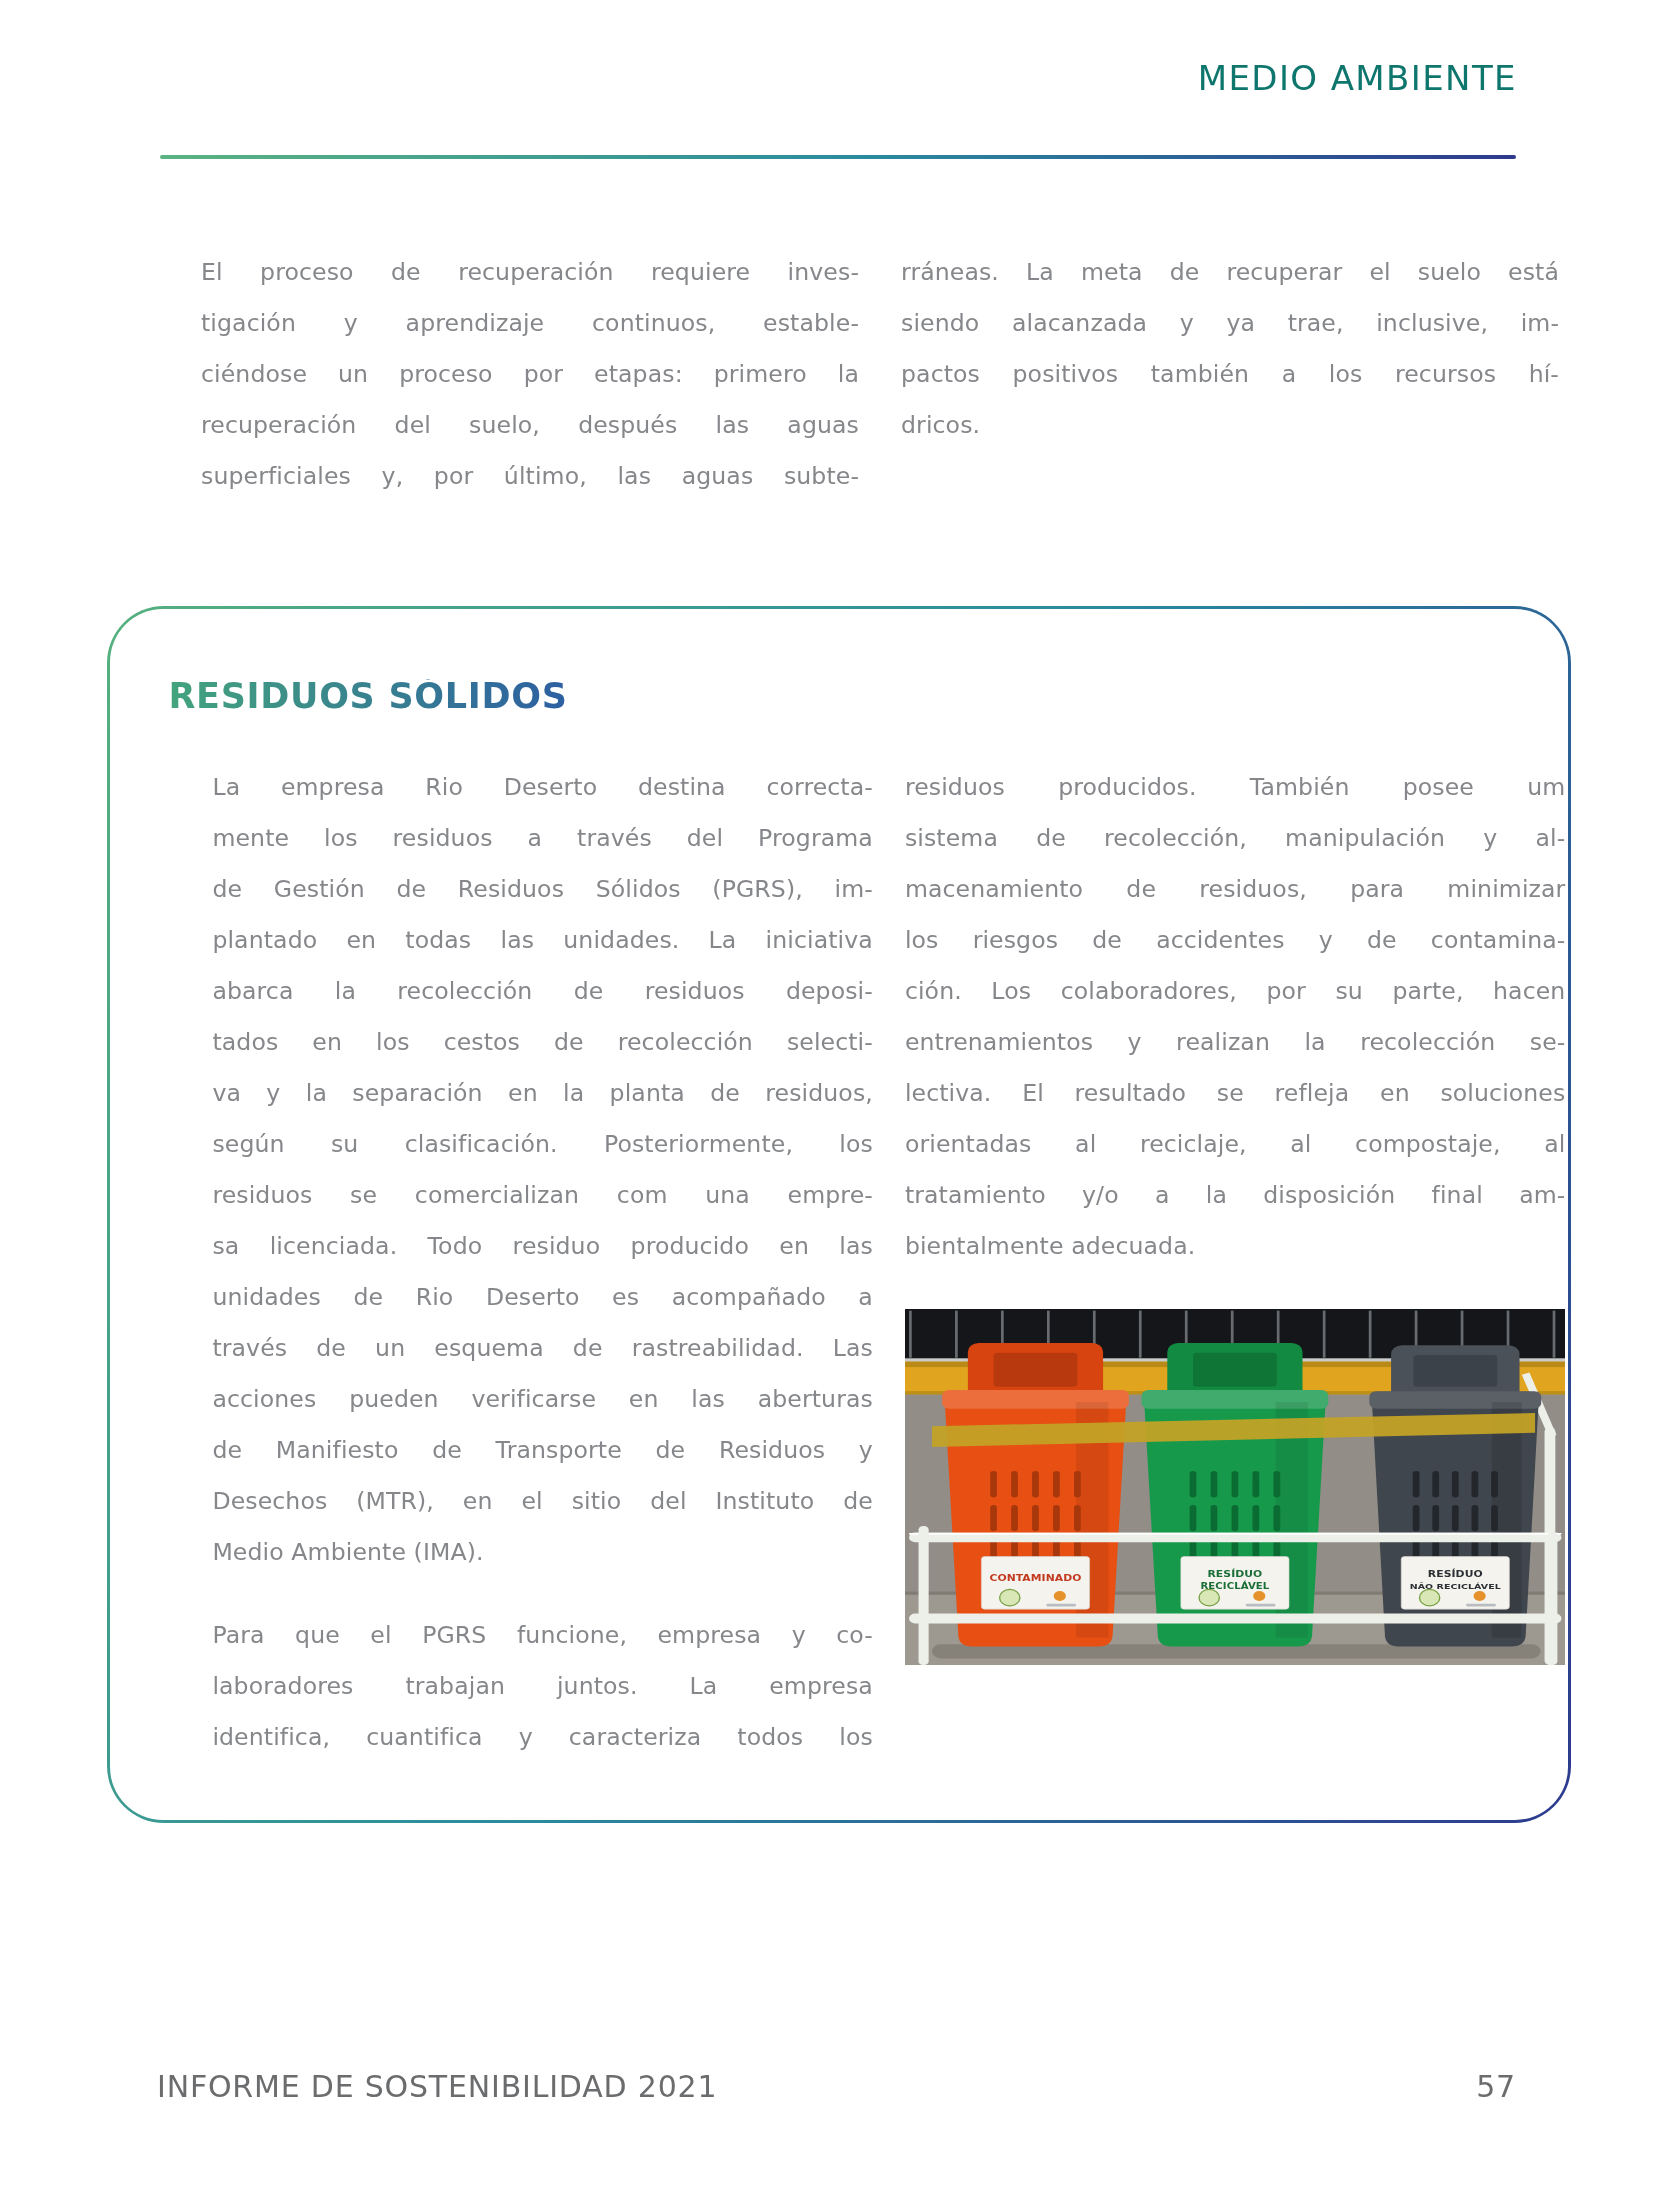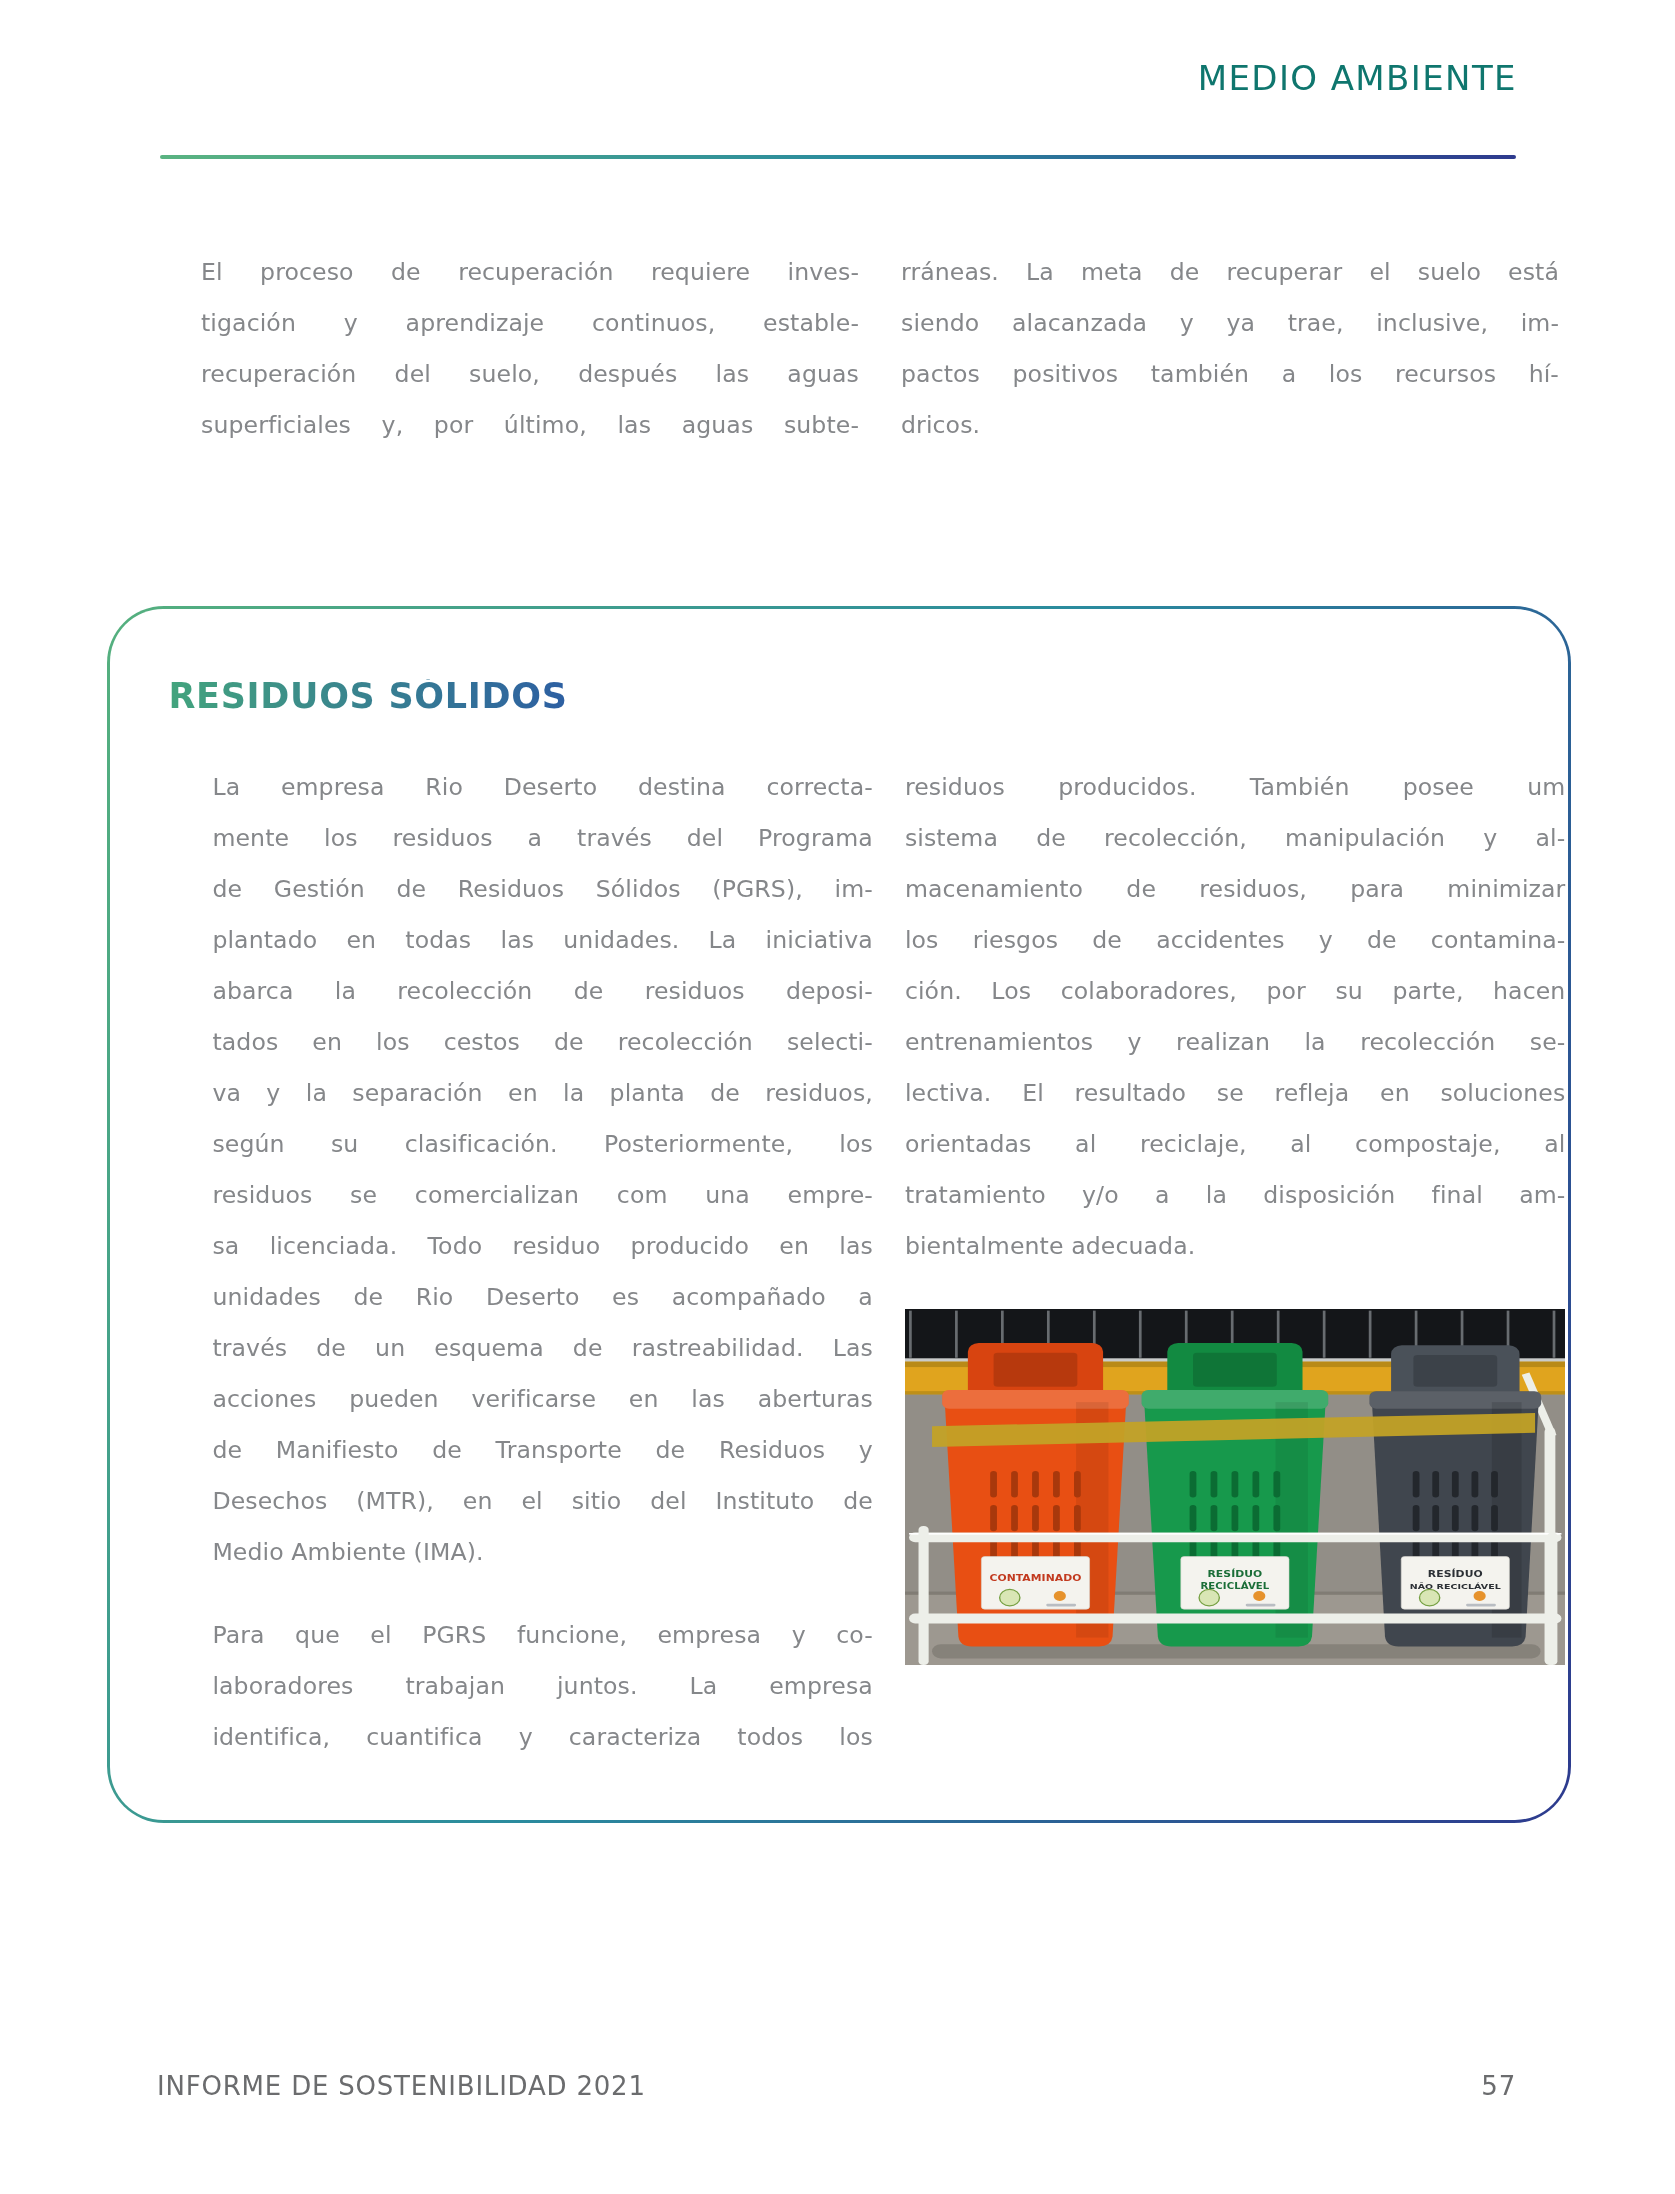--- a/index.html
+++ b/index.html
@@ -32,37 +32,38 @@
     background:linear-gradient(90deg,#43a47d 0%,#2d5fa2 100%);
     -webkit-background-clip:text;background-clip:text;color:transparent;
   }
   .rbox-cols{position:absolute;left:58px;top:153px;width:1353px;display:flex;gap:32px;}
   .rbox-cols .col{flex:1;min-width:0;}
   .photo{margin-top:37px;width:100%;height:356px;position:relative;}
   .photo svg{display:block;width:100%;height:100%;}
   .photo text{font-family:"DejaVu Sans","Liberation Sans",sans-serif;font-weight:bold;}
   .footer{
     position:absolute;left:157px;top:2071px;width:1359px;display:flex;
-    justify-content:space-between;font-size:26px;line-height:31px;
+    justify-content:space-between;font-size:30px;line-height:31px;
     color:#6b6c6e;letter-spacing:0.8px;
   }
 </style>
 </head>
 <body>
 
 <div class="page">
 
   <div class="header-title">MEDIO AMBIENTE</div>
   <div class="header-divider"></div>
 
   <div class="intro body-text">
     <div class="col">
         <div class="para">
           <div class="jline">El proceso de recuperación requiere inves-</div>
           <div class="jline">tigación y aprendizaje continuos, estable-</div>
+          <div class="jline">ciéndose un proceso por etapas: primero la</div>
           <div class="jline">recuperación del suelo, después las aguas</div>
           <div class="jline">superficiales y, por último, las aguas subte-</div>
         </div>
       </div>
     <div class="col">
         <div class="para">
           <div class="jline">rráneas. La meta de recuperar el suelo está</div>
           <div class="jline">siendo alacanzada y ya trae, inclusive, im-</div>
           <div class="jline">pactos positivos también a los recursos hí-</div>
           <div class="jline lastline">dricos.</div>

